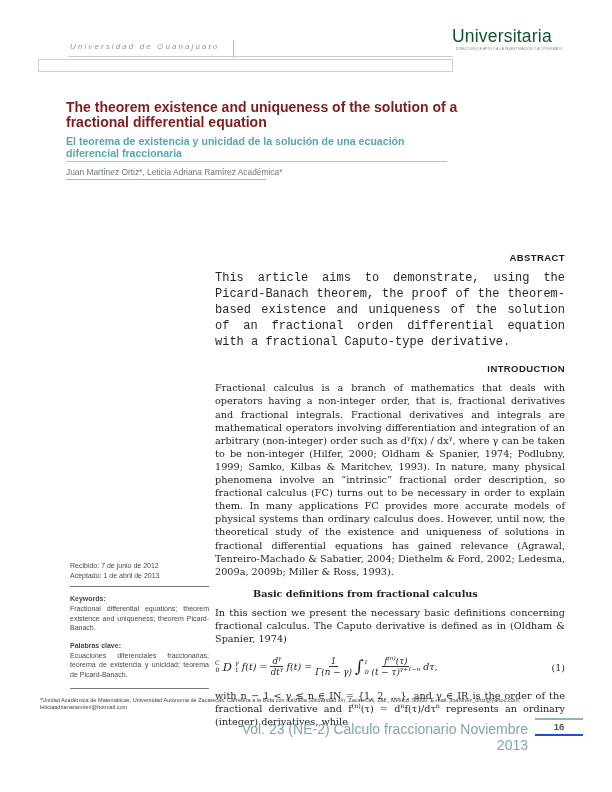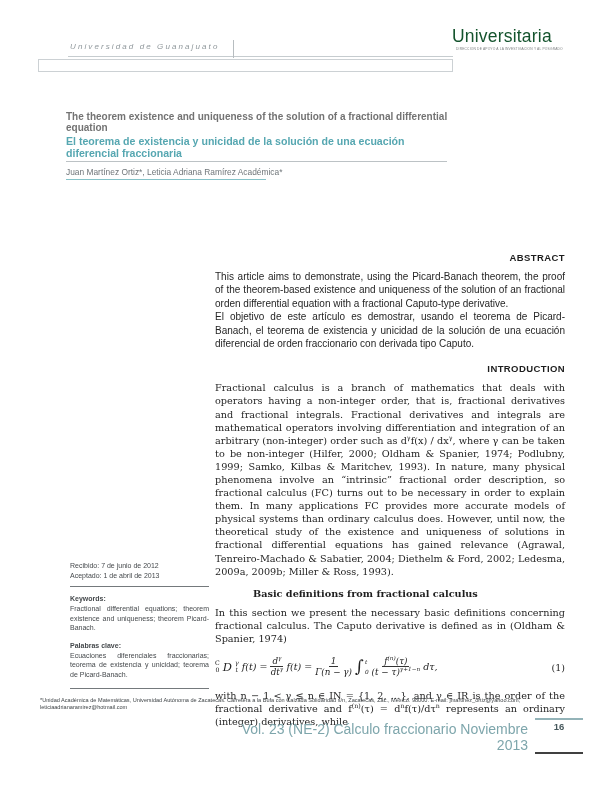--- a/index.html
+++ b/index.html
@@ -27,21 +27,21 @@
     font-size:17.5px; color:#14532d; letter-spacing:0.2px; line-height:1;
     margin-top:-5px; display:block;
   }
   .logo-tagline {
     display:block; font-size:6px; transform:scale(0.55); transform-origin:0 0;
     color:#7e8082; letter-spacing:0.3px; white-space:nowrap; margin:1px 0 0 4px;
   }
   
   .article-title {
     position:absolute; left:66px; top:100px; width:404px;
-    font-size:10px; font-weight:bold; line-height:1.08; color:#737373;margin-top:12px;
+    font-size:14px; font-weight:bold; line-height:1.08; color:#7f1d1d;
   }
   .article-subtitle {
     position:absolute; left:66px; top:135px; width:358px;
     font-size:10.6px; font-weight:bold; line-height:1.14; color:#56a7b1;
   }
   .title-rule { position:absolute; left:66px; top:161px; width:381px; height:1px; background:#bcc2c5; }
   .authors { position:absolute; left:66px; top:167px; font-size:8.4px; color:#6f7579; }
   .authors-rule { position:absolute; left:66px; top:179px; width:200px; height:1px; background:#85c2c8; }
   
   .sidebar { position:absolute; left:70px; top:561px; width:139px; font-size:7px; color:#45494c; line-height:1.38; }
@@ -50,21 +50,21 @@
   .side-label { font-weight:bold; display:block; }
   .side-text { display:block; text-align:justify; margin-bottom:8px; }
   
   .main { position:absolute; left:215px; top:252px; width:350px; }
   .sec-heading {
     text-align:right; font-size:9.5px; font-weight:bold; letter-spacing:0.4px;
     color:#1d1d1d; margin-bottom:7px;
   }
   .sec-heading.mt { margin-top:13px; }
   .small-p {
-    font-family:Liberation Sans, sans-serif; font-size:10px; line-height:1.34;
+    font-family:Liberation Mono, monospace; font-size:12px; line-height:1.34;
     text-align:justify; color:#262626;
   }
   .body-p {
     font-family:"DejaVu Serif", serif; font-size:9.7px; line-height:1.35;
     text-align:justify; color:#242424; margin-top:7px;
   }
   .sub-heading {
     font-family:"DejaVu Serif", serif; font-weight:bold; font-size:9.7px;
     color:#1e1e1e; margin-top:10px;margin-left:38px;
   }
@@ -86,22 +86,22 @@
     position:absolute; left:40px; top:696px; width:576px;
     font-size:6px; transform:scale(0.93); transform-origin:0 0;
     line-height:1.35; color:#3f4447;
   }
   .volume-info {
     position:absolute; left:215px; top:721px; width:313px; text-align:right;
     font-size:14px; color:#7ea6ac;
   }
   .page-number {
     position:absolute; left:535px; top:718px; width:48px; text-align:center;
-    border-top:2px solid #93b3b8; border-bottom:2px solid #404040;
-    padding:1px 0 20px; font-size:9.5px; font-weight:bold; color:#46585c;
+    border-top:2px solid #93b3b8; border-bottom:2px solid #1d4ed8;
+    padding:1px 0 2px; font-size:9.5px; font-weight:bold; color:#46585c;
   }
 </style>
 </head>
 <body>
 
 <div class="page">
 
   <div class="univ-name">Universidad de Guanajuato</div>
   <div class="univ-underline"></div>
   <div class="header-band"></div>
@@ -126,21 +126,20 @@
     <span class="side-text">Fractional differential equations; theorem existence and uniqueness; theorem Picard-Banach.</span>
     <span class="side-label">Palabras clave:</span>
     <span class="side-text">Ecuaciones diferenciales fraccionarias; teorema de existencia y unicidad; teorema de Picard-Banach.</span>
     <div class="side-rule"></div>
   </aside>
 
   <main class="main">
     <div class="sec-heading">ABSTRACT</div>
     <p class="small-p">This article aims to demonstrate, using the Picard-Banach theorem, the proof of the theorem-based existence and uniqueness of the solution of an fractional orden differential equation with a fractional Caputo-type derivative.</p>
 
-    <p class="small-p">El objetivo de este artículo es demostrar, usando el teorema de Picard-Banach, el teorema de existencia y unicidad de la solución de una ecuación diferencial de orden fraccionario con derivada tipo Caputo.</p>
 
     <div class="sec-heading mt">INTRODUCTION</div>
     <p class="body-p">Fractional calculus is a branch of mathematics that deals with operators having a non-integer order, that is, fractional derivatives and fractional integrals. Fractional derivatives and integrals are mathematical operators involving differentiation and integration of an arbitrary (non-integer) order such as d<sup>γ</sup>f(x) / dx<sup>γ</sup>, where γ can be taken to be non-integer (Hilfer, 2000; Oldham &amp; Spanier, 1974; Podlubny, 1999; Samko, Kilbas &amp; Maritchev, 1993). In nature, many physical phenomena involve an “intrinsic” fractional order description, so fractional calculus (FC) turns out to be necessary in order to explain them. In many applications FC provides more accurate models of physical systems than ordinary calculus does. However, until now, the theoretical study of the existence and uniqueness of solutions in fractional differential equations has gained relevance (Agrawal, Tenreiro-Machado &amp; Sabatier, 2004; Diethelm &amp; Ford, 2002; Ledesma, 2009a, 2009b; Miller &amp; Ross, 1993).</p>
 
     <div class="sub-heading">Basic definitions from fractional calculus</div>
     <p class="body-p">In this section we present the necessary basic definitions concerning fractional calculus. The Caputo derivative is defined as in (Oldham &amp; Spanier, 1974)</p>
 
     <div class="equation">
       <span class="eq-row">
         <span class="stack">

